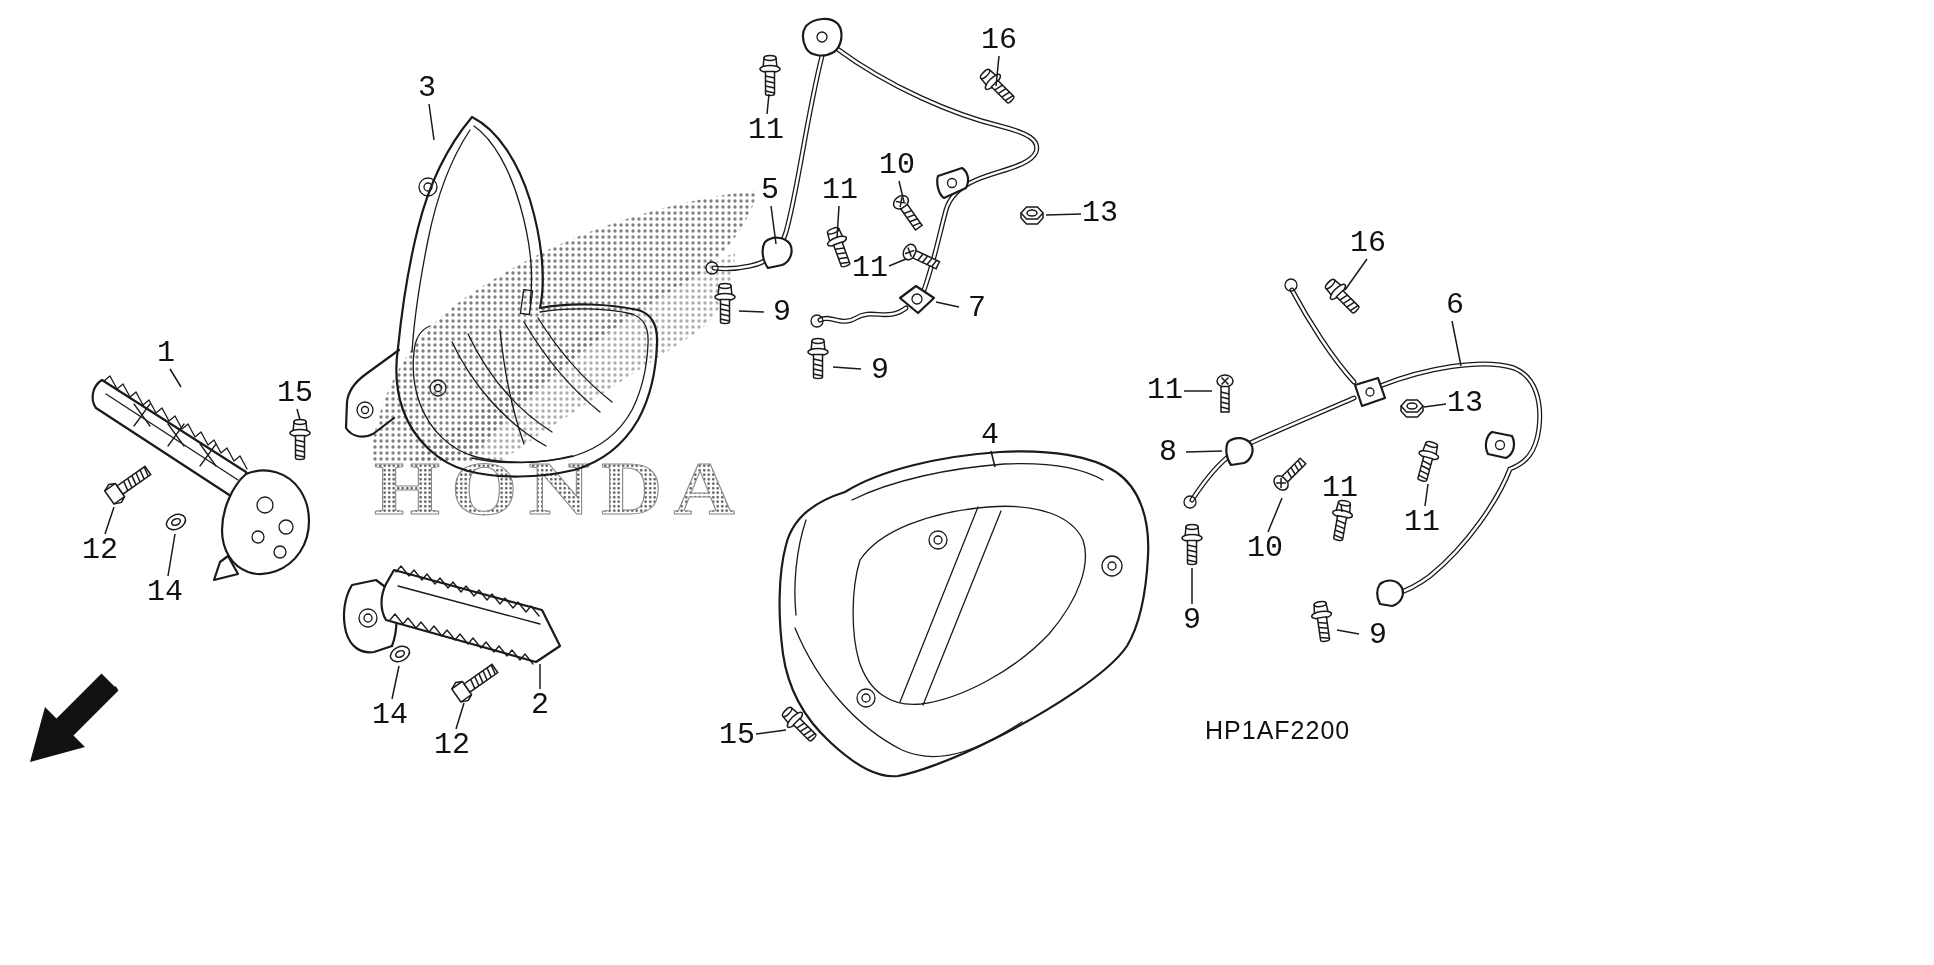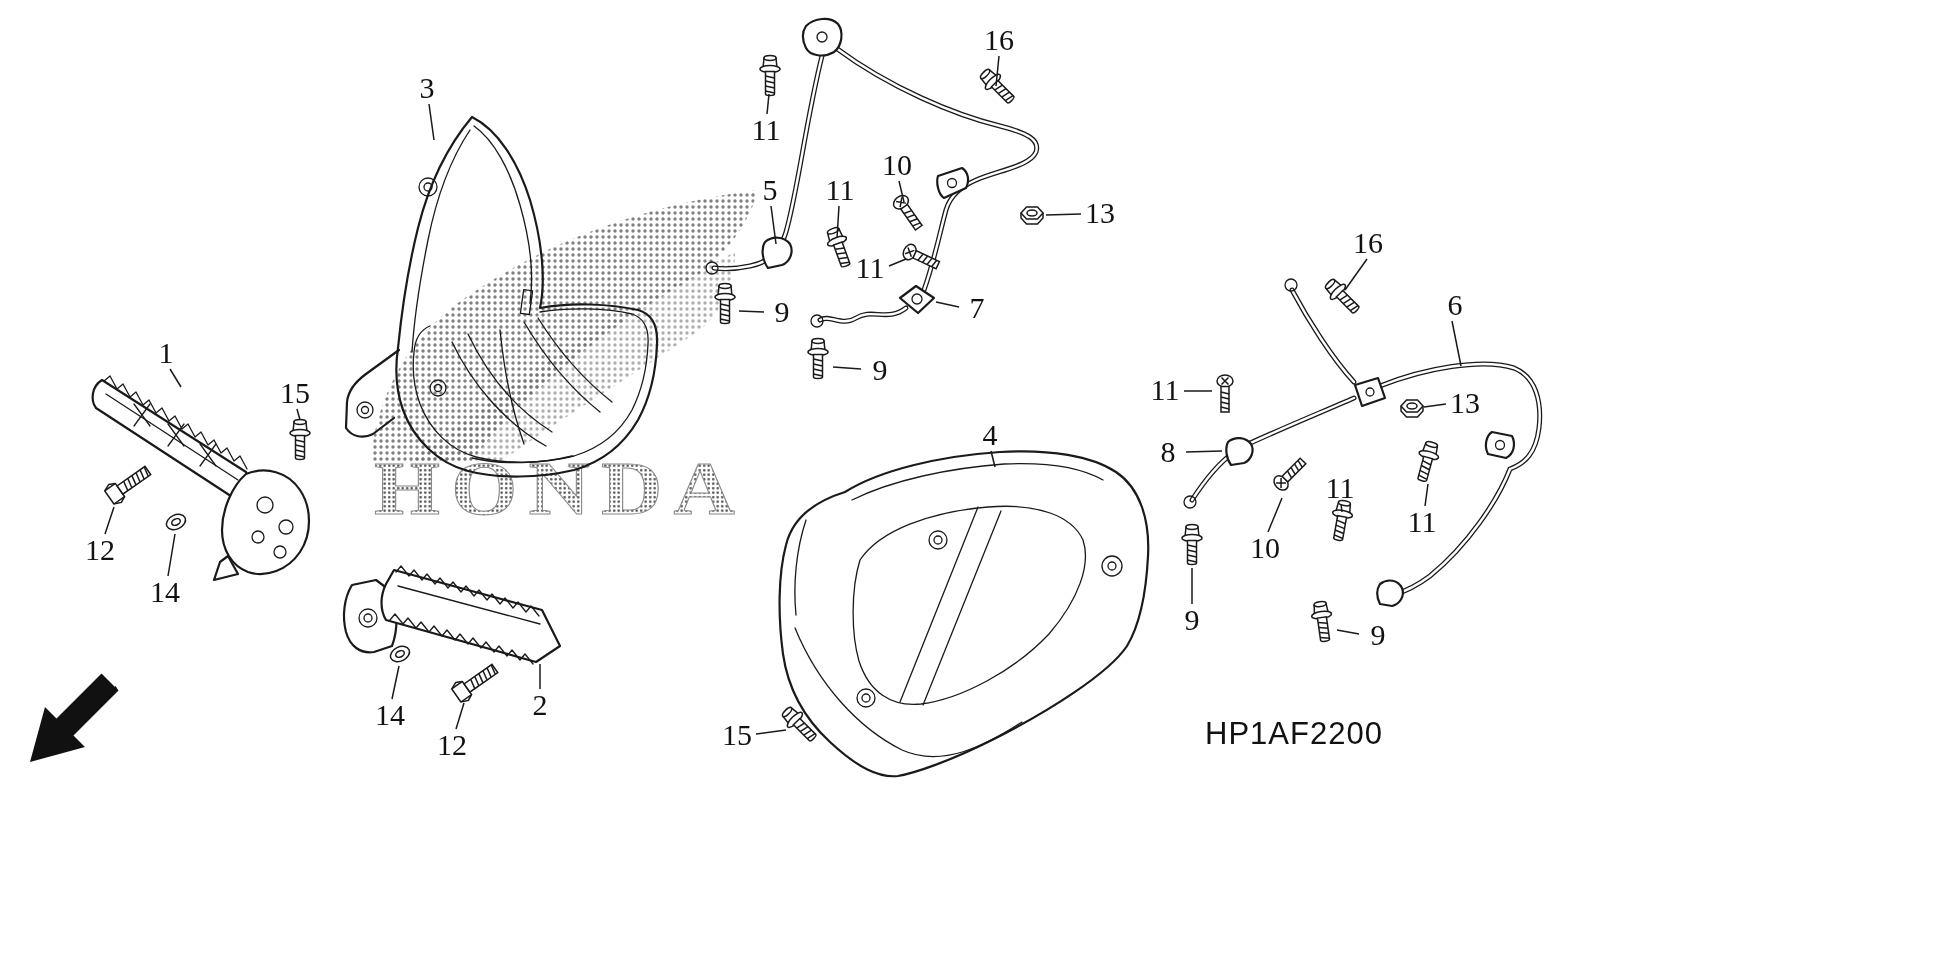--- a/index.html
+++ b/index.html
@@ -4,24 +4,24 @@
 <style>
   html,body{margin:0;padding:0;background:#fff;}
   .stage{
     position:relative;width:1934px;height:965px;background:#ffffff;
     font-family:"Liberation Sans",sans-serif;overflow:hidden;
   }
   .stage > svg{position:absolute;left:0;top:0;}
   .callout{
     position:absolute;transform:translate(-50%,-50%);
     font-size:30px;color:#111;line-height:1;white-space:nowrap;
-    font-family:Liberation Serif, serif;
+    font-family:Liberation Mono, monospace;
   }
   .code{
-    position:absolute;font-size:31px;color:#111;letter-spacing:1px;
+    position:absolute;font-size:25px;color:#111;letter-spacing:1px;
     font-family:"Liberation Sans",sans-serif;
   }
   
   .ln{fill:none;stroke:#1a1a1a;stroke-width:2.2;stroke-linejoin:round;stroke-linecap:round;}
   .ln2{fill:none;stroke:#1a1a1a;stroke-width:1.3;stroke-linejoin:round;stroke-linecap:round;}
   .fillw{fill:#fff;stroke:#1a1a1a;stroke-width:2.2;stroke-linejoin:round;}
   .wireo{fill:none;stroke:#1a1a1a;stroke-width:5;stroke-linecap:round;}
   .wirei{fill:none;stroke:#ffffff;stroke-width:2.4;stroke-linecap:round;}
   .lead{stroke:#1a1a1a;stroke-width:1.5;}
 </style>

